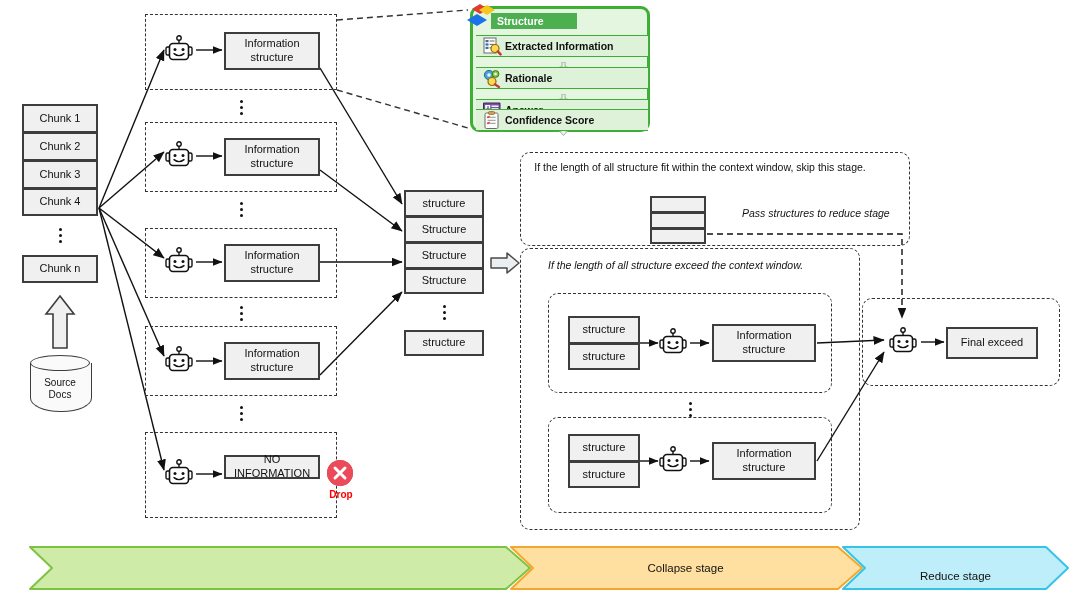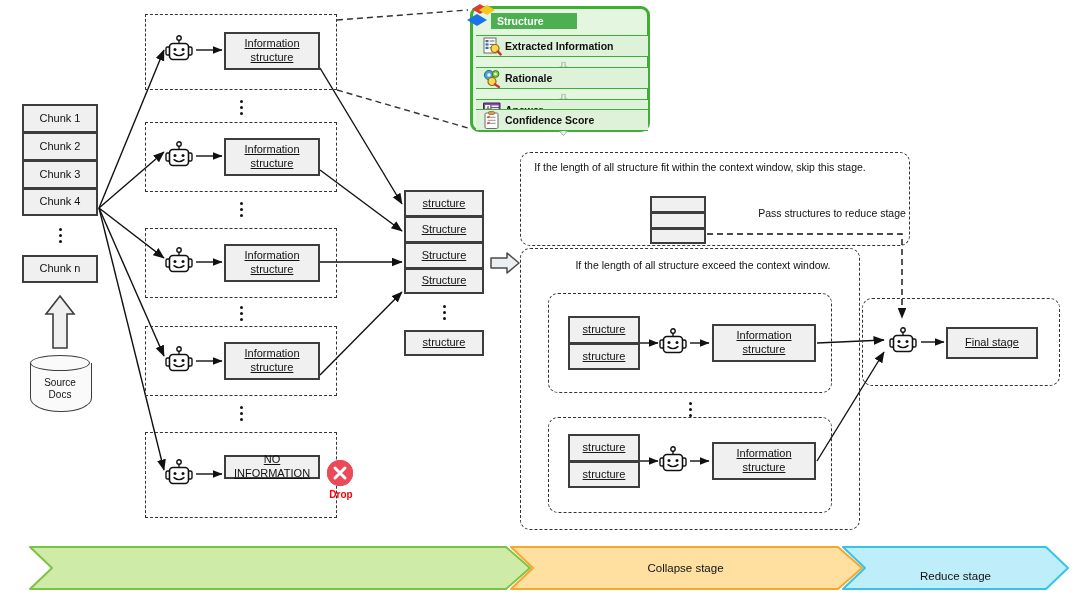--- a/index.html
+++ b/index.html
@@ -1,20 +1,20 @@
 <!DOCTYPE html>
 <html><head>
 <meta charset="utf-8">
 <style>
   html,body{margin:0;padding:0;background:#ffffff;}
   body{width:1080px;height:601px;position:relative;overflow:hidden;
        font-family:"Liberation Sans","DejaVu Sans",sans-serif;color:#1a1a1a;}
   #stage{position:absolute;left:0;top:0;width:1080px;height:601px;}
   svg.layer{position:absolute;left:0;top:0;width:1080px;height:601px;pointer-events:none;}
-  .node{position:absolute;box-sizing:border-box;text-decoration:underline;}
+  .node{position:absolute;box-sizing:border-box;}
 
   
   .gbox{background:#f0f0f0;border:2px solid #3d3d3d;display:flex;
         align-items:center;justify-content:center;text-align:center;
         font-size:11px;line-height:1.25;color:#111;box-sizing:border-box;}
 
   
   .chunkstack{position:absolute;left:22px;top:104px;width:76px;}
   .chunkstack .gbox{height:28px;width:76px;border-bottom-width:1px;}
   .chunkstack .gbox:first-child{border-bottom-width:1px;text-align:right;}
@@ -60,21 +60,21 @@
   .dropbadge{position:absolute;width:26px;height:26px;border-radius:50%;background:#ea4a5a;}
   .droptxt{position:absolute;font-size:10px;font-weight:bold;color:#ff0000;}
 
   
   .banners{position:absolute;left:0;top:545px;width:1080px;height:46px;}
   .chev{position:absolute;height:46px;display:flex;align-items:center;justify-content:center;
         font-size:11.5px;color:#111;box-sizing:border-box;}
   .chev span{position:relative;z-index:3;}
 
   .note{position:absolute;font-size:10.5px;line-height:1.35;color:#111;text-align:center;}
-  .note.left{text-align:center;}
+  .note.left{text-align:left;font-style:italic;}
 
   .fatarrow{position:absolute;width:30px;height:22px;}
 </style>
 </head>
 <body>
 
 <div id="stage">
 
   <svg class="layer" viewBox="0 0 1080 601">
     <defs>
@@ -468,21 +468,21 @@
       <circle cx="17" cy="3" r="2.2" fill="#fff" stroke="#111" stroke-width="1.4"></circle>
       <line x1="17" y1="5" x2="17" y2="8.5" stroke="#111" stroke-width="1.4"></line>
       <rect x="4" y="12" width="4.5" height="8" rx="1.6" fill="#fff" stroke="#111" stroke-width="1.4"></rect>
       <rect x="25.5" y="12" width="4.5" height="8" rx="1.6" fill="#fff" stroke="#111" stroke-width="1.4"></rect>
       <rect x="7.5" y="8.5" width="19" height="16" rx="3.4" fill="#fff" stroke="#111" stroke-width="1.6"></rect>
       <circle cx="13" cy="14.5" r="1.5" fill="#111"></circle>
       <circle cx="21" cy="14.5" r="1.5" fill="#111"></circle>
       <path d="M12,18.6 q5,4 10,0" fill="none" stroke="#111" stroke-width="1.4" stroke-linecap="round"></path>
     </svg>
   </div>
-  <div class="gbox node" style="left:946px;top:327px;width:92px;height:32px;">Final stage</div>
+  <div class="gbox node" style="left:946px;top:327px;width:92px;height:32px;">Final exceed</div>
 
   <div class="banners">
     <svg class="layer" style="height:46px;" viewBox="0 0 1080 46">
       <path d="M30,2 L506,2 L530,23 L506,44 L30,44 L52,23 z" fill="#cfeba8" stroke="#7dc242" stroke-width="2" stroke-linejoin="round"></path>
       <path d="M511,2 L838,2 L862,23 L838,44 L511,44 L533,23 z" fill="#ffe0a0" stroke="#f4a72c" stroke-width="2" stroke-linejoin="round"></path>
       <path d="M843,2 L1046,2 L1068,23 L1046,44 L843,44 L865,23 z" fill="#bfeefb" stroke="#35c4e8" stroke-width="2" stroke-linejoin="round"></path>
     </svg>
     <div class="chev" style="left:533px;top:0;width:305px;">
       <span>Collapse stage</span>
     </div>

